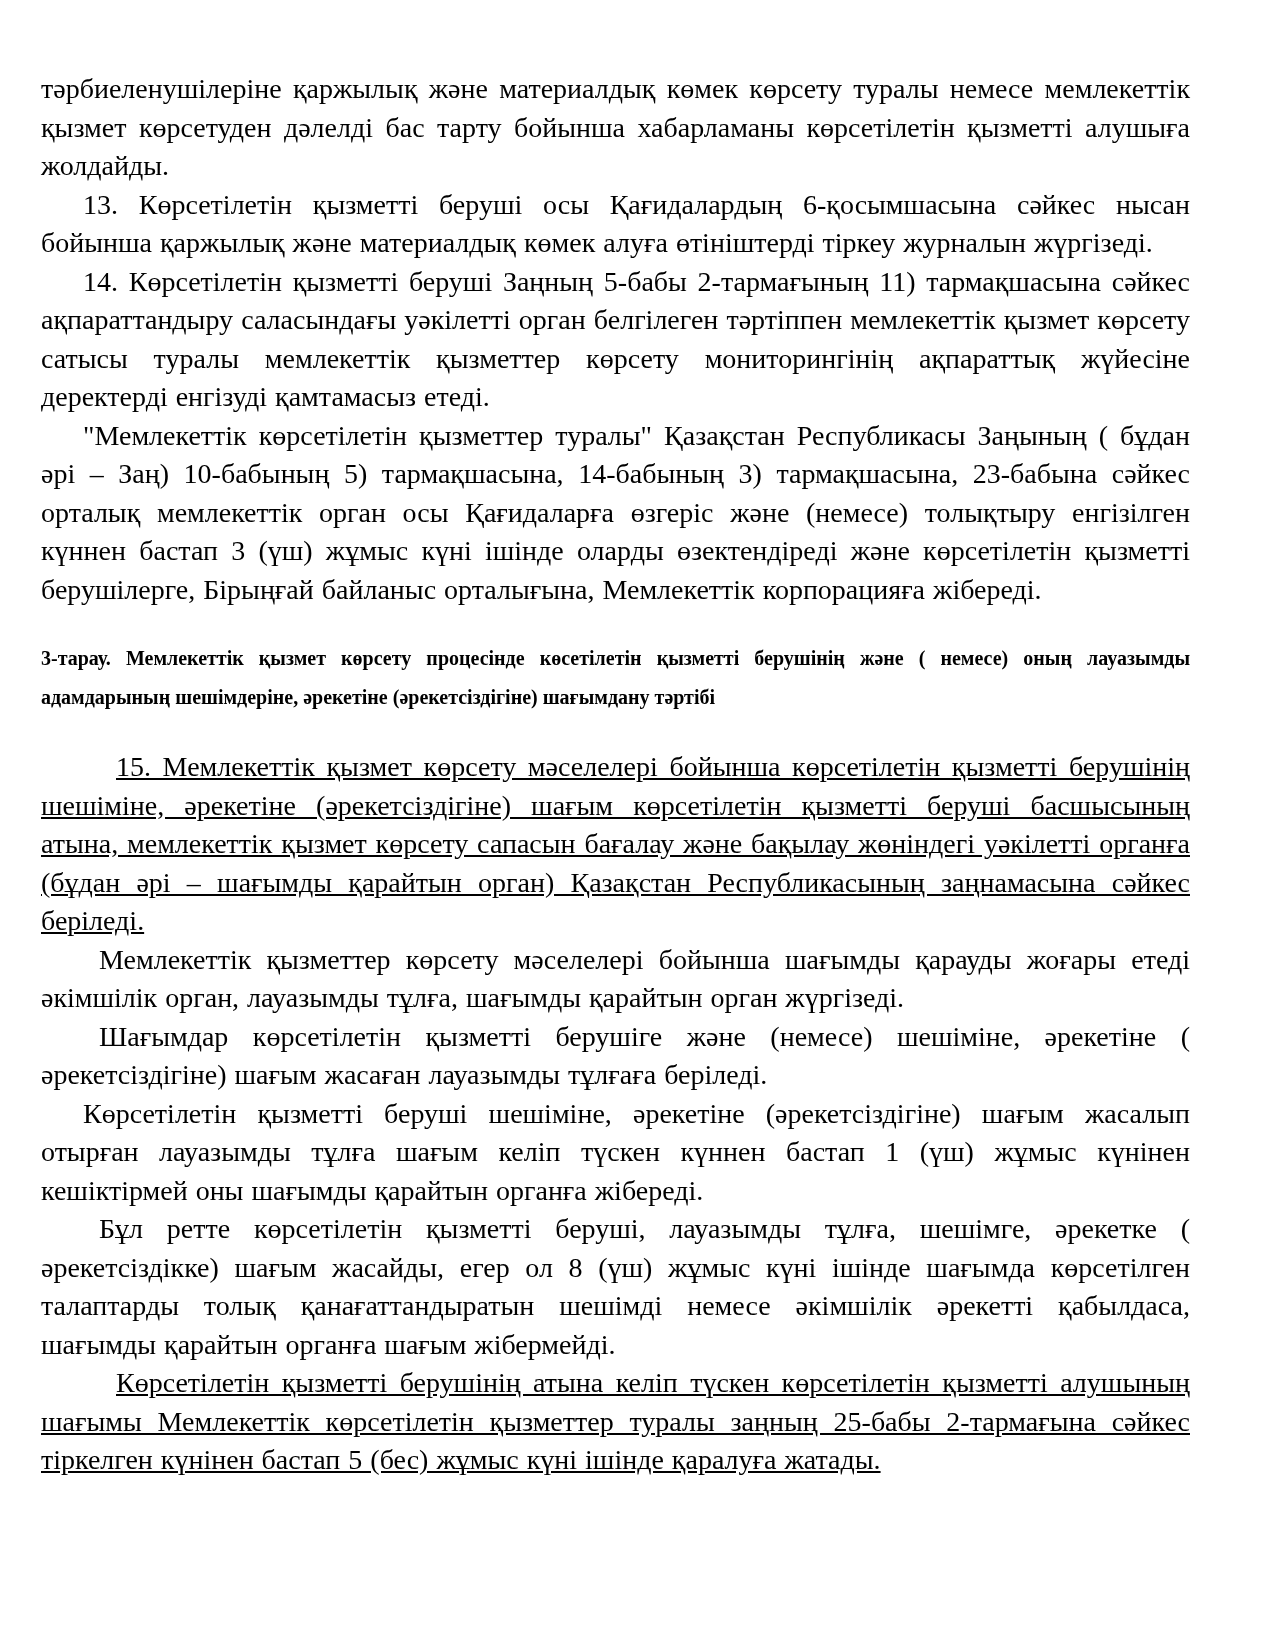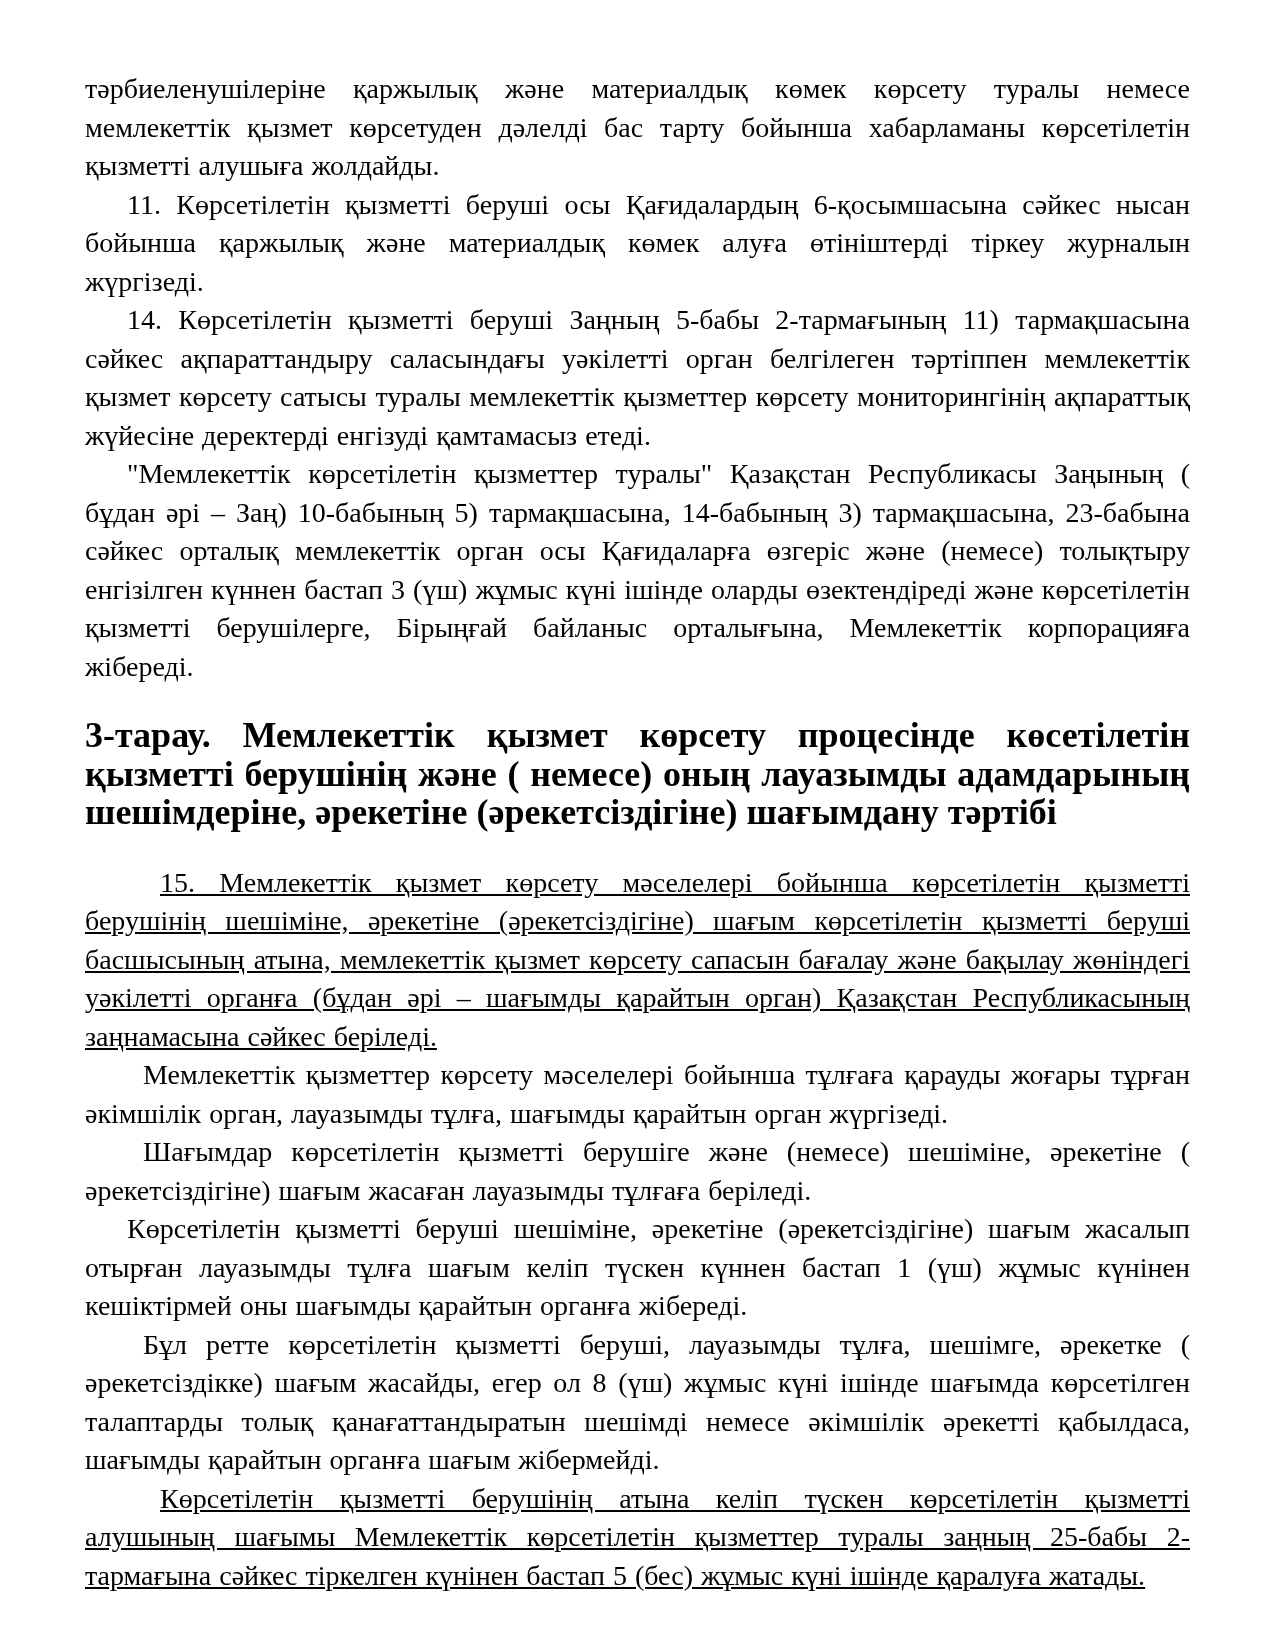--- a/index.html
+++ b/index.html
@@ -7,63 +7,63 @@
     padding: 0;
     background: #ffffff;
   }
   .page {
     position: relative;
     width: 1275px;
     height: 1650px;
     margin: 0 auto;
     background: #ffffff;
     box-sizing: border-box;
-    padding: 70px 85px 0 85px;
+    padding: 70px 85px 0 41px;
     overflow: hidden;
     font-family: "Liberation Serif", "DejaVu Serif", serif;
     font-size: 28px;
     line-height: 38.5px;
     color: #000000;
   }
   .para {
     margin: 0;
     text-align: justify;
     word-spacing: 1px;
   }
   .chapter-heading {
     margin: 30px 0 32px 0;
-    font-size: 36px;
+    font-size: 20px;
     line-height: 38.5px;
     font-weight: bold;
     text-align: justify;
     word-spacing: 0;
   }
   .ind-0 { text-indent: 0; }
   .ind-1 { text-indent: 42px; }
   .ind-2 { text-indent: 75px; text-decoration: underline; }
   .ind-3 { text-indent: 58px; }
 </style>
 </head>
 <body>
 
 <div class="page">
 
   <p class="para ind-0">тәрбиеленушілеріне қаржылық және материалдық көмек көрсету туралы немесе мемлекеттік қызмет көрсетуден дәлелді бас тарту бойынша хабарламаны көрсетілетін қызметті алушыға жолдайды.</p>
 
-  <p class="para ind-1">11. Көрсетілетін қызметті беруші осы Қағидалардың 6-қосымшасына сәйкес нысан бойынша қаржылық және материалдық көмек алуға өтініштерді тіркеу журналын жүргізеді.</p>
+  <p class="para ind-1">13. Көрсетілетін қызметті беруші осы Қағидалардың 6-қосымшасына сәйкес нысан бойынша қаржылық және материалдық көмек алуға өтініштерді тіркеу журналын жүргізеді.</p>
 
   <p class="para ind-1">14. Көрсетілетін қызметті беруші Заңның 5-бабы 2-тармағының 11) тармақшасына сәйкес ақпараттандыру саласындағы уәкілетті орган белгілеген тәртіппен мемлекеттік қызмет көрсету сатысы туралы мемлекеттік қызметтер көрсету мониторингінің ақпараттық жүйесіне деректерді енгізуді қамтамасыз етеді.</p>
 
   <p class="para ind-1">"Мемлекеттік көрсетілетін қызметтер туралы" Қазақстан Республикасы Заңының ( бұдан әрі – Заң) 10-бабының 5) тармақшасына, 14-бабының 3) тармақшасына, 23-бабына сәйкес орталық мемлекеттік орган осы Қағидаларға өзгеріс және (немесе) толықтыру енгізілген күннен бастап 3 (үш) жұмыс күні ішінде оларды өзектендіреді және көрсетілетін қызметті берушілерге, Бірыңғай байланыс орталығына, Мемлекеттік корпорацияға жібереді.</p>
 
   <h2 class="chapter-heading">3-тарау. Мемлекеттік қызмет көрсету процесінде көсетілетін қызметті берушінің және ( немесе) оның лауазымды адамдарының шешімдеріне, әрекетіне (әрекетсіздігіне) шағымдану тәртібі</h2>
 
   <p class="para ind-2">15. Мемлекеттік қызмет көрсету мәселелері бойынша көрсетілетін қызметті берушінің шешіміне, әрекетіне (әрекетсіздігіне) шағым көрсетілетін қызметті беруші басшысының атына, мемлекеттік қызмет көрсету сапасын бағалау және бақылау жөніндегі уәкілетті органға (бұдан әрі – шағымды қарайтын орган) Қазақстан Республикасының заңнамасына сәйкес беріледі.</p>
 
-  <p class="para ind-3">Мемлекеттік қызметтер көрсету мәселелері бойынша тұлғаға қарауды жоғары тұрған әкімшілік орган, лауазымды тұлға, шағымды қарайтын орган жүргізеді.</p>
+  <p class="para ind-3">Мемлекеттік қызметтер көрсету мәселелері бойынша шағымды қарауды жоғары етеді әкімшілік орган, лауазымды тұлға, шағымды қарайтын орган жүргізеді.</p>
 
   <p class="para ind-3">Шағымдар көрсетілетін қызметті берушіге және (немесе) шешіміне, әрекетіне ( әрекетсіздігіне) шағым жасаған лауазымды тұлғаға беріледі.</p>
 
   <p class="para ind-1">Көрсетілетін қызметті беруші шешіміне, әрекетіне (әрекетсіздігіне) шағым жасалып отырған лауазымды тұлға шағым келіп түскен күннен бастап 1 (үш) жұмыс күнінен кешіктірмей оны шағымды қарайтын органға жібереді.</p>
 
   <p class="para ind-3">Бұл ретте көрсетілетін қызметті беруші, лауазымды тұлға, шешімге, әрекетке ( әрекетсіздікке) шағым жасайды, егер ол 8 (үш) жұмыс күні ішінде шағымда көрсетілген талаптарды толық қанағаттандыратын шешімді немесе әкімшілік әрекетті қабылдаса, шағымды қарайтын органға шағым жібермейді.</p>
 
   <p class="para ind-2">Көрсетілетін қызметті берушінің атына келіп түскен көрсетілетін қызметті алушының шағымы Мемлекеттік көрсетілетін қызметтер туралы заңның 25-бабы 2-тармағына сәйкес тіркелген күнінен бастап 5 (бес) жұмыс күні ішінде қаралуға жатады.</p>
 
 </div>

